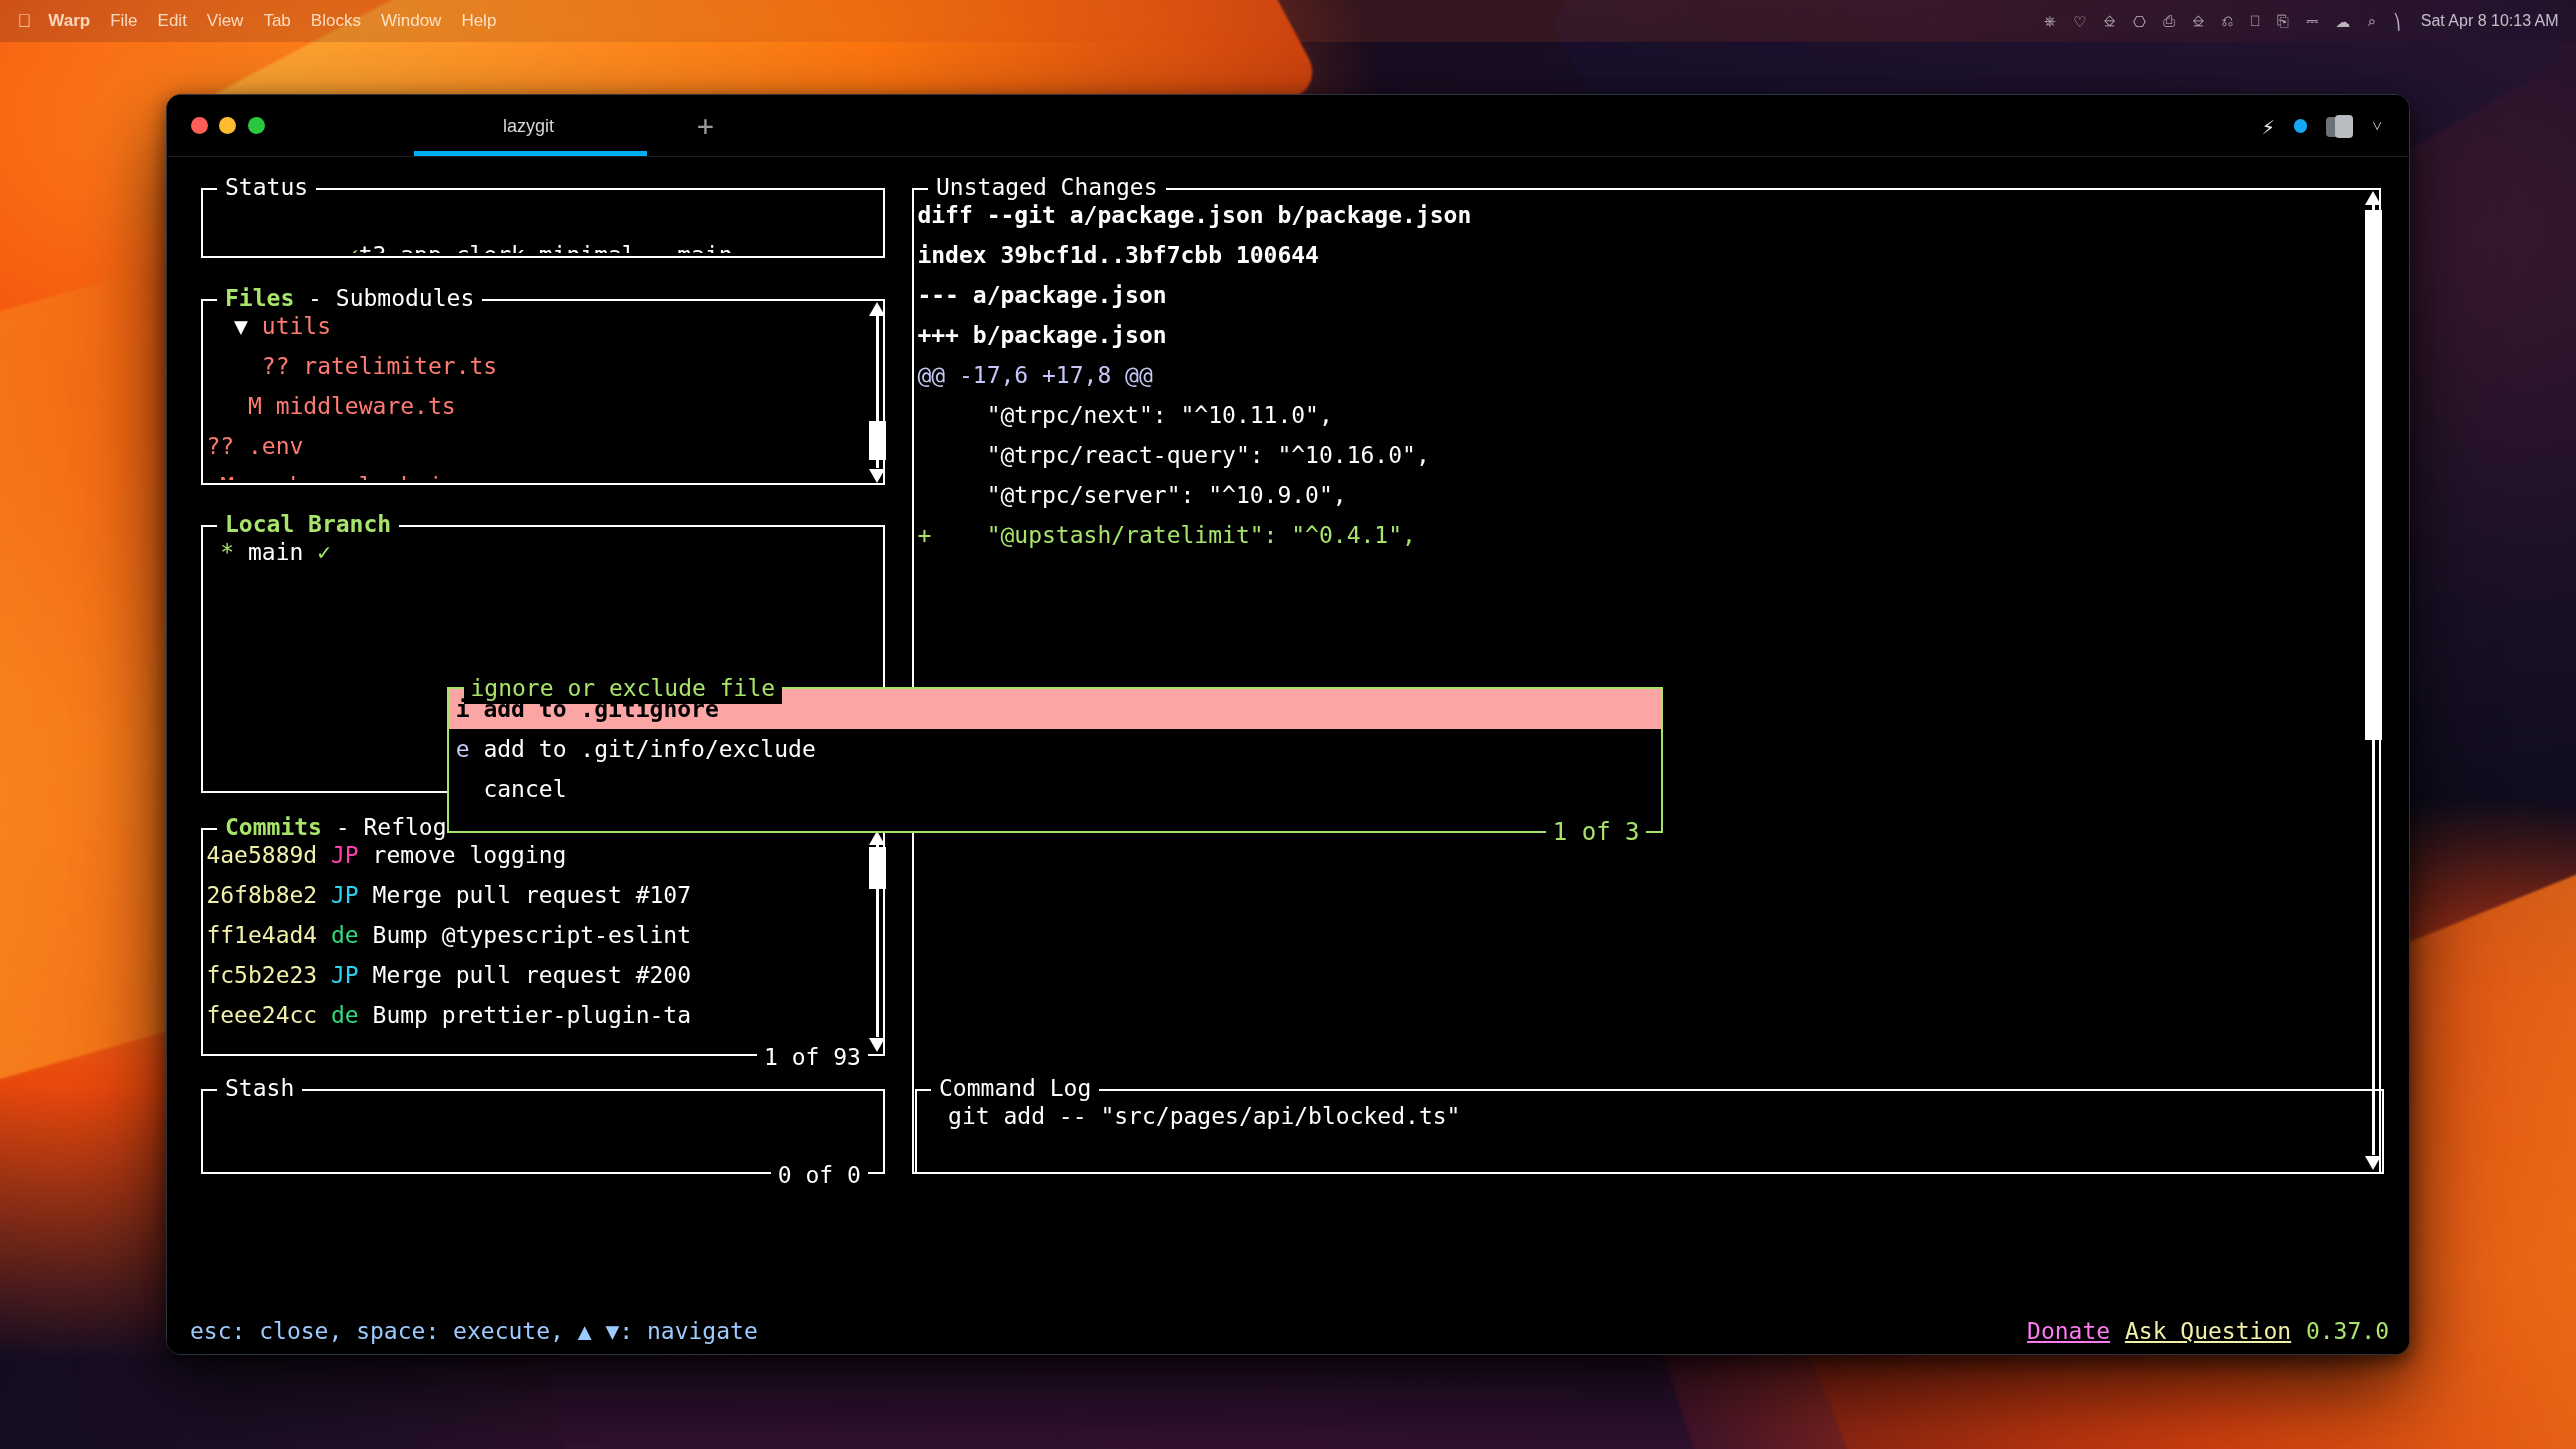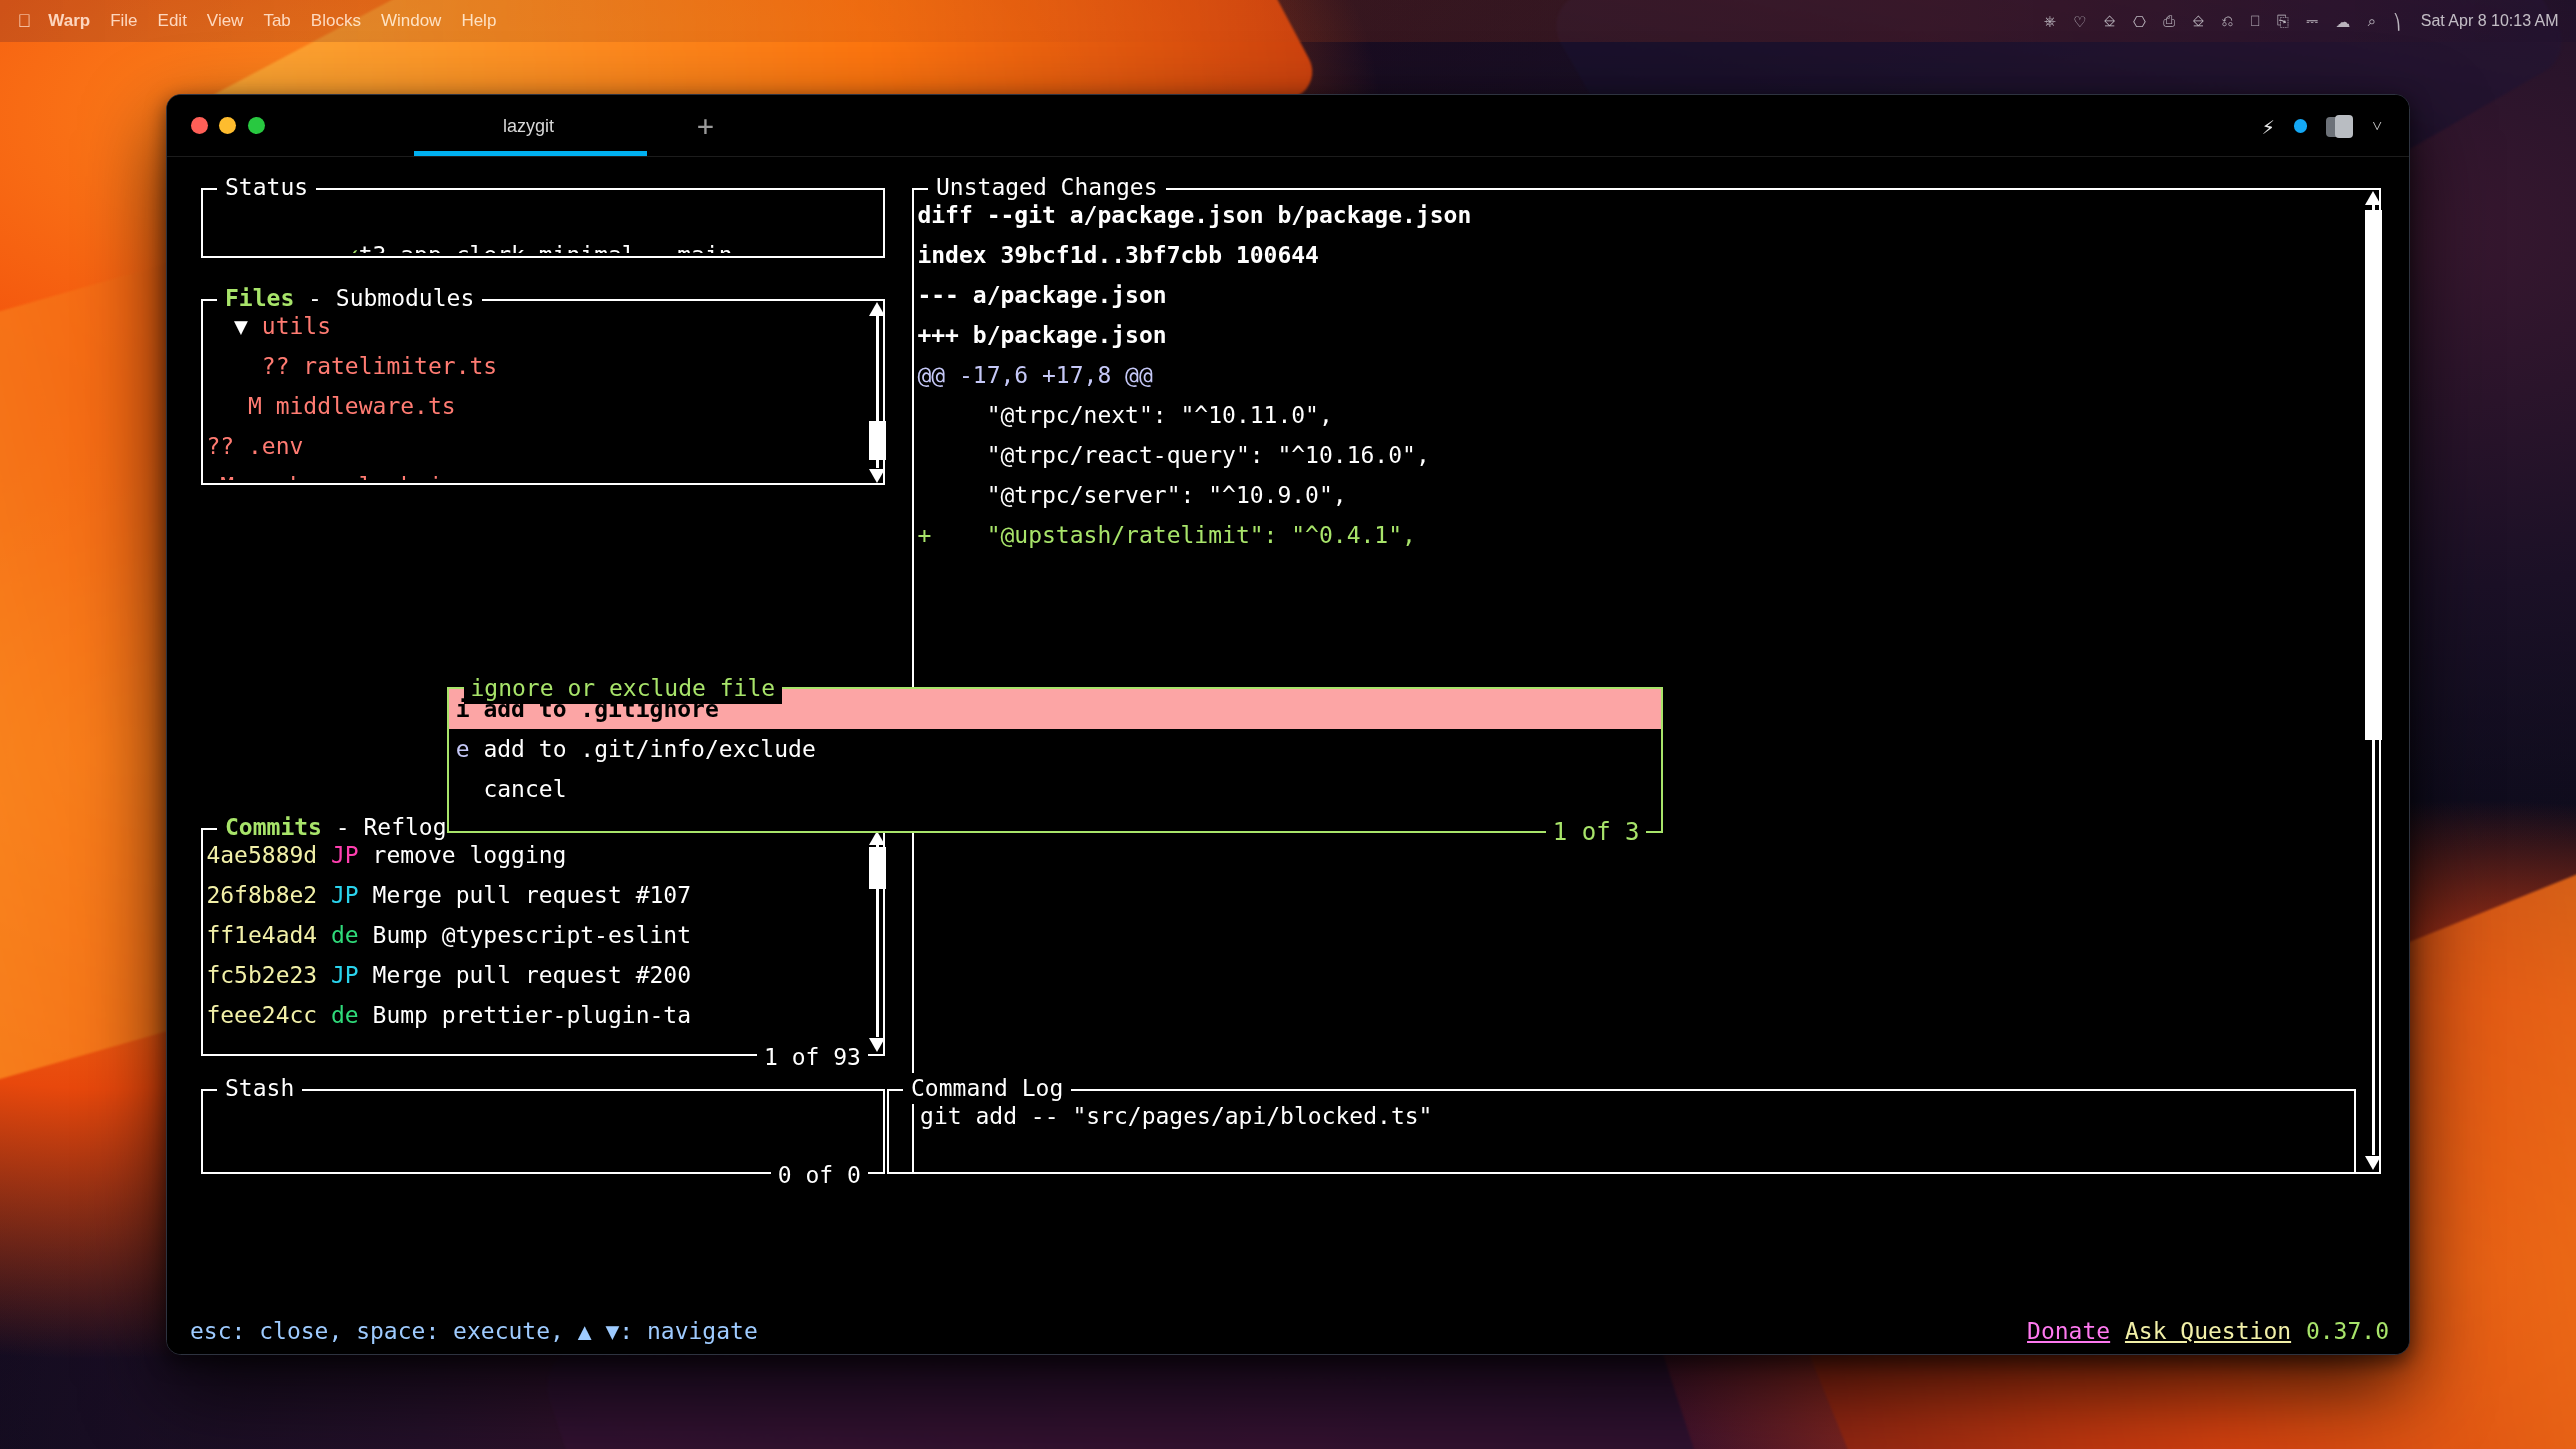--- a/index.html
+++ b/index.html
@@ -285,20 +285,28 @@
           <div class="row"><span class="c-white"> </span><span class="c-red">M package-lock.json</span></div>
         </div>
       <div class="sbar" style="right:-1.3px; top:2.7px; height:181px;">
         <span class="up"></span>
         <span class="track" style="top:14.8px; bottom:14.8px;"></span>
         <span class="thumb" style="top:119px; height:39px;"></span>
         <span class="down"></span>
       </div>
     </div>
 
+    <div class="panel" id="p-branch" style="left:34px; top:368px; width:684px; height:268px;">
+      <div class="frame"></div>
+      <div class="title"><span class="g">Local Branch</span><span></span></div>
+      <div class="counter">1 of 1</div>
+      <div class="body">
+        <div class="row"><span class="c-green"> * </span><span class="c-white">main</span><span class="c-green"> ✓</span></div>
+      </div>
+    </div>
 
     <div class="panel" id="p-commits" style="left:34px; top:671px; width:684px; height:228px;">
       <div class="frame"></div>
       <div class="title"><span class="g">Commits</span><span> - Reflog</span></div>
       <div class="counter">1 of 93</div>
       <div class="body" id="commits-body">
           <div class="row"><span class="c-yellow">4ae5889d </span><span class="c-magenta">JP </span><span class="c-white">remove logging</span></div>
           <div class="row"><span class="c-yellow">26f8b8e2 </span><span class="c-cyan">JP </span><span class="c-white">Merge pull request #107</span></div>
           <div class="row"><span class="c-yellow">ff1e4ad4 </span><span class="c-gr2">de </span><span class="c-white">Bump @typescript-eslint</span></div>
           <div class="row"><span class="c-yellow">fc5b2e23 </span><span class="c-cyan">JP </span><span class="c-white">Merge pull request #200</span></div>
@@ -334,21 +342,21 @@
           <div class="row c-green">+    "@upstash/ratelimit": "^0.4.1",</div>
         </div>
       <div class="sbar" style="right:-1.3px; top:2.7px; height:979px;">
         <span class="up"></span>
         <span class="track" style="top:14.8px; bottom:14.8px;"></span>
         <span class="thumb" style="top:19px; height:530px;"></span>
         <span class="down"></span>
       </div>
     </div>
 
-    <div class="panel" id="p-cmdlog" style="left:720px; top:932px; width:1469px; height:85px;">
+    <div class="panel" id="p-cmdlog" style="left:748px; top:932px; width:1469px; height:85px;">
       <div class="frame"></div>
       <div class="title">Command Log</div>
       <div class="body" id="cmdlog-body">
           <div class="row c-white">  git add -- "src/pages/api/blocked.ts"</div>
         </div>
     </div>
 
     <div id="popup" style="left:280px; top:530px; width:1216px; height:146px;">
       <div class="ptitle">ignore or exclude file</div>
       <div class="pcount">1 of 3</div>

